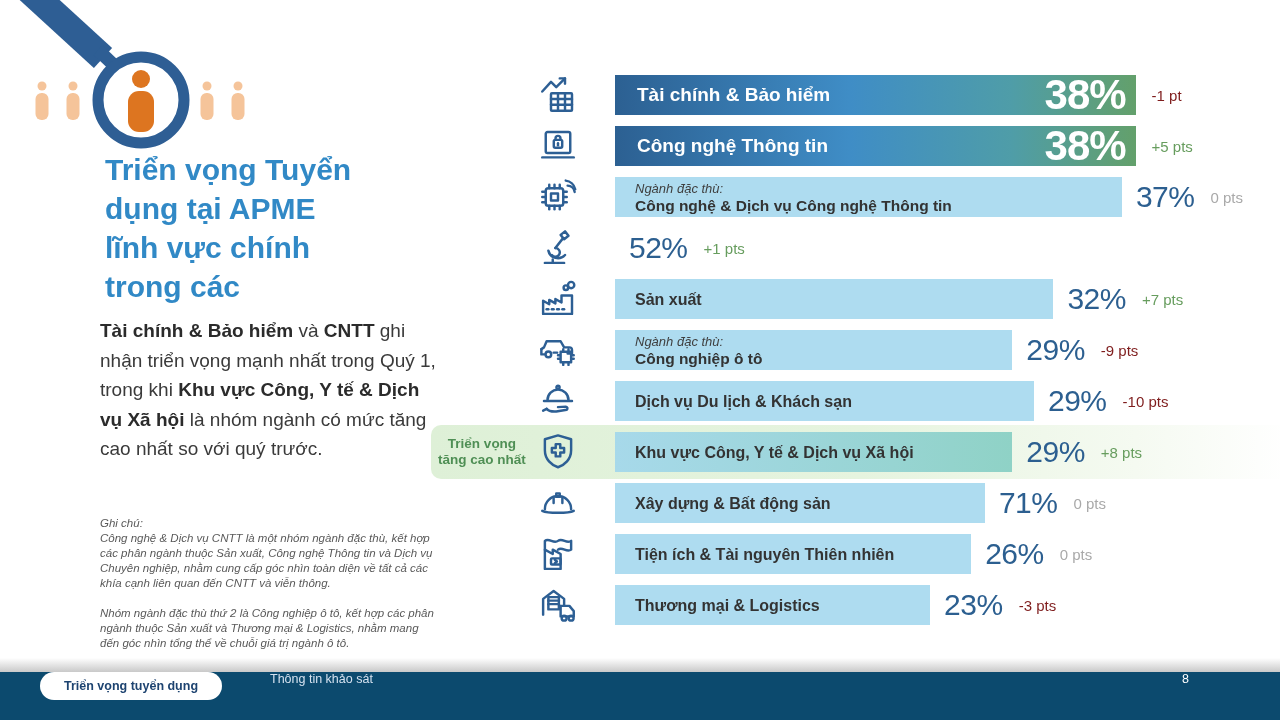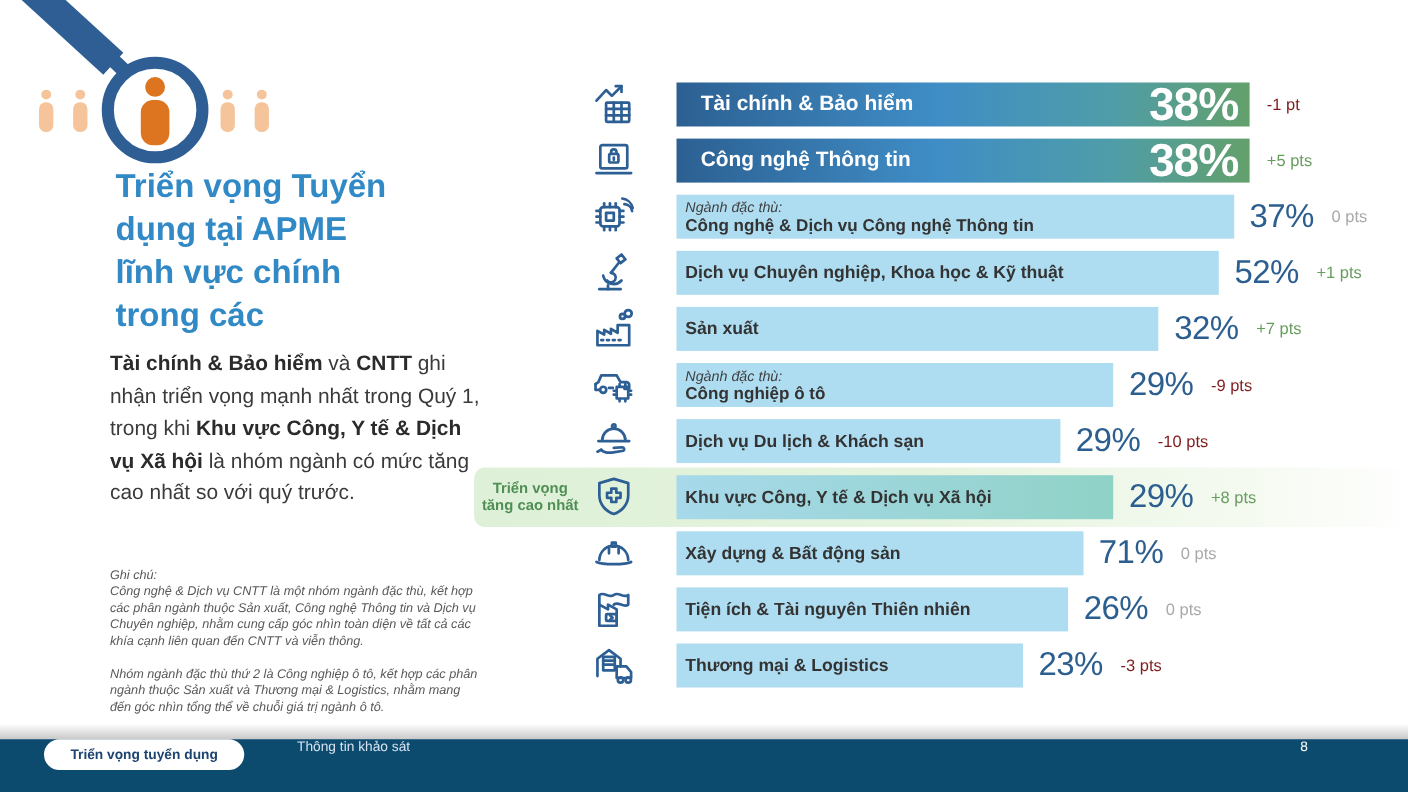--- a/index.html
+++ b/index.html
@@ -52,21 +52,21 @@
   }
   .bar.light { background:#aedcf0; }
   .bar.teal  { background:linear-gradient(90deg,#a7d9ea 0%,#97d4d2 70%,#8fd2c6 100%); }
   .bar-label-inside {
     color:#ffffff; font-size:19px; font-weight:bold; padding-left:22px; white-space:nowrap;
   }
   .bar-value-inside {
     color:#ffffff; font-size:42px; font-weight:bold; margin-left:auto;
     padding-right:10px; letter-spacing:-1px; line-height:40px; white-space:nowrap;
   }
-  .bar-label-block { padding-left:8px; line-height:17px; white-space:nowrap; }
+  .bar-label-block { padding-left:20px; line-height:17px; white-space:nowrap; }
   .bar-prefix { display:block; font-style:italic; font-size:13px; color:#3f3f3f; font-weight:400; }
   .bar-label  { display:block; font-size:15.5px; color:#333333; font-weight:bold; }
   .bar-label.single { font-size:16px; }
   .pct-outside {
     color:#2c5f90; font-size:30px; font-weight:400; margin-left:14px;
     white-space:nowrap; letter-spacing:-0.5px; z-index:1;
   }
   .delta { font-size:15px; margin-left:16px; white-space:nowrap; z-index:1; }
   .delta.up   { color:#679d5e; }
   .delta.down { color:#7f1d1d; }
@@ -300,25 +300,20 @@
         </div>
         <span class="pct-outside">37%</span>
         <span class="delta flat">0 pts</span>
       </div>
       <div class="sector-row">
         <div class="icon-cell">
           <svg viewBox="0 0 24 24">
             <use href="#icon-microscope" xlink:href="#icon-microscope"></use>
           </svg>
         </div>
-        <div class="bar light" style="width: 493.2px;">
-          <div class="bar-label-block">
-            <span class="bar-label single">Dịch vụ Chuyên nghiệp, Khoa học &amp; Kỹ thuật</span>
-          </div>
-        </div>
         <span class="pct-outside">52%</span>
         <span class="delta up">+1 pts</span>
       </div>
       <div class="sector-row">
         <div class="icon-cell">
           <svg viewBox="0 0 24 24">
             <use href="#icon-factory" xlink:href="#icon-factory"></use>
           </svg>
         </div>
         <div class="bar light" style="width: 438.4px;">
@@ -343,21 +338,21 @@
         </div>
         <span class="pct-outside">29%</span>
         <span class="delta down">-9 pts</span>
       </div>
       <div class="sector-row">
         <div class="icon-cell">
           <svg viewBox="0 0 24 24">
             <use href="#icon-hospitality-cloche" xlink:href="#icon-hospitality-cloche"></use>
           </svg>
         </div>
-        <div class="bar light" style="width: 349px;">
+        <div class="bar light" style="width: 419px;">
           <div class="bar-label-block">
             <span class="bar-label single">Dịch vụ Du lịch &amp; Khách sạn</span>
           </div>
         </div>
         <span class="pct-outside">29%</span>
         <span class="delta down">-10 pts</span>
       </div>
       <div class="sector-row">
         <div class="hl-band"></div>
         <div class="hl-annotation">Triển vọng<br>tăng cao nhất</div>

